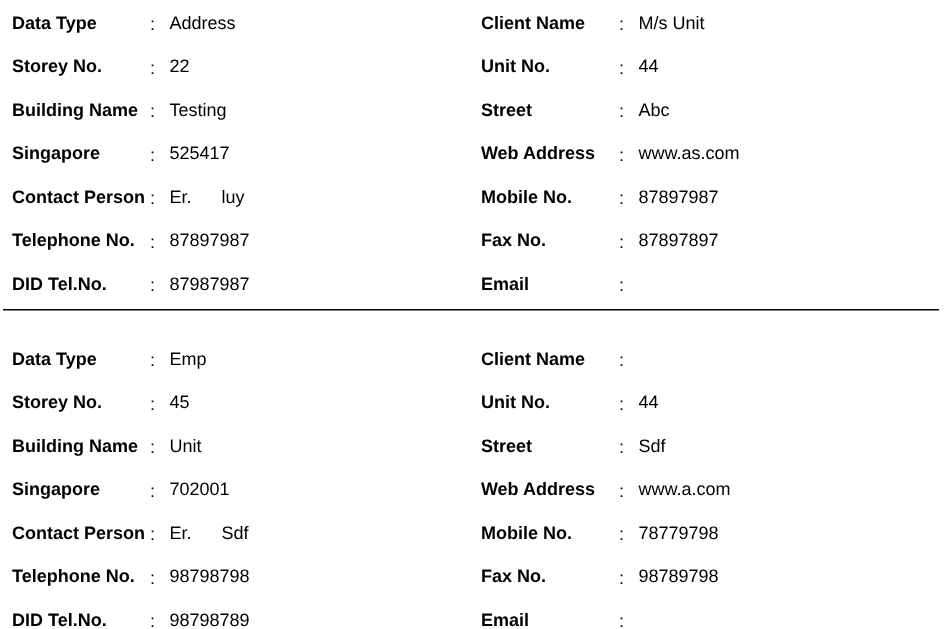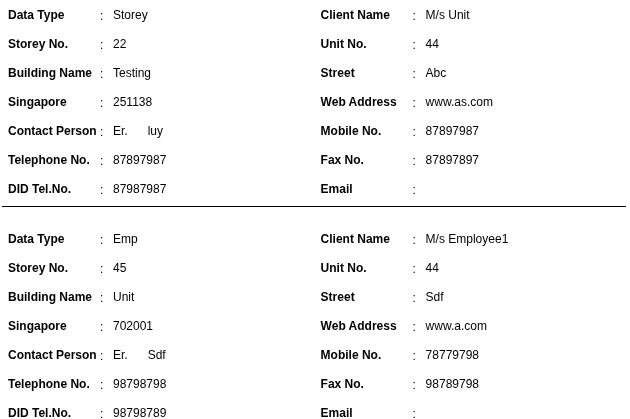--- a/index.html
+++ b/index.html
@@ -59,21 +59,21 @@
 <body>
 
 <div class="report">
 
   <div class="block">
 
     <div class="row">
       <div class="pair">
         <span class="label">Data Type</span>
         <span class="colon">:</span>
-        <span class="value">Storey</span>
+        <span class="value">Address</span>
       </div>
       <div class="pair right">
         <span class="label">Client Name</span>
         <span class="colon">:</span>
         <span class="value">M/s Unit</span>
       </div>
     </div>
 
     <div class="row">
       <div class="pair">
@@ -98,21 +98,21 @@
         <span class="label">Street</span>
         <span class="colon">:</span>
         <span class="value">Abc</span>
       </div>
     </div>
 
     <div class="row">
       <div class="pair">
         <span class="label">Singapore</span>
         <span class="colon">:</span>
-        <span class="value">251138</span>
+        <span class="value">525417</span>
       </div>
       <div class="pair right">
         <span class="label">Web Address</span>
         <span class="colon">:</span>
         <span class="value">www.as.com</span>
       </div>
     </div>
 
     <div class="row">
       <div class="pair">
@@ -160,21 +160,20 @@
 
     <div class="row">
       <div class="pair">
         <span class="label">Data Type</span>
         <span class="colon">:</span>
         <span class="value">Emp</span>
       </div>
       <div class="pair right">
         <span class="label">Client Name</span>
         <span class="colon">:</span>
-        <span class="value">M/s Employee1</span>
       </div>
     </div>
 
     <div class="row">
       <div class="pair">
         <span class="label">Storey No.</span>
         <span class="colon">:</span>
         <span class="value">45</span>
       </div>
       <div class="pair right">

